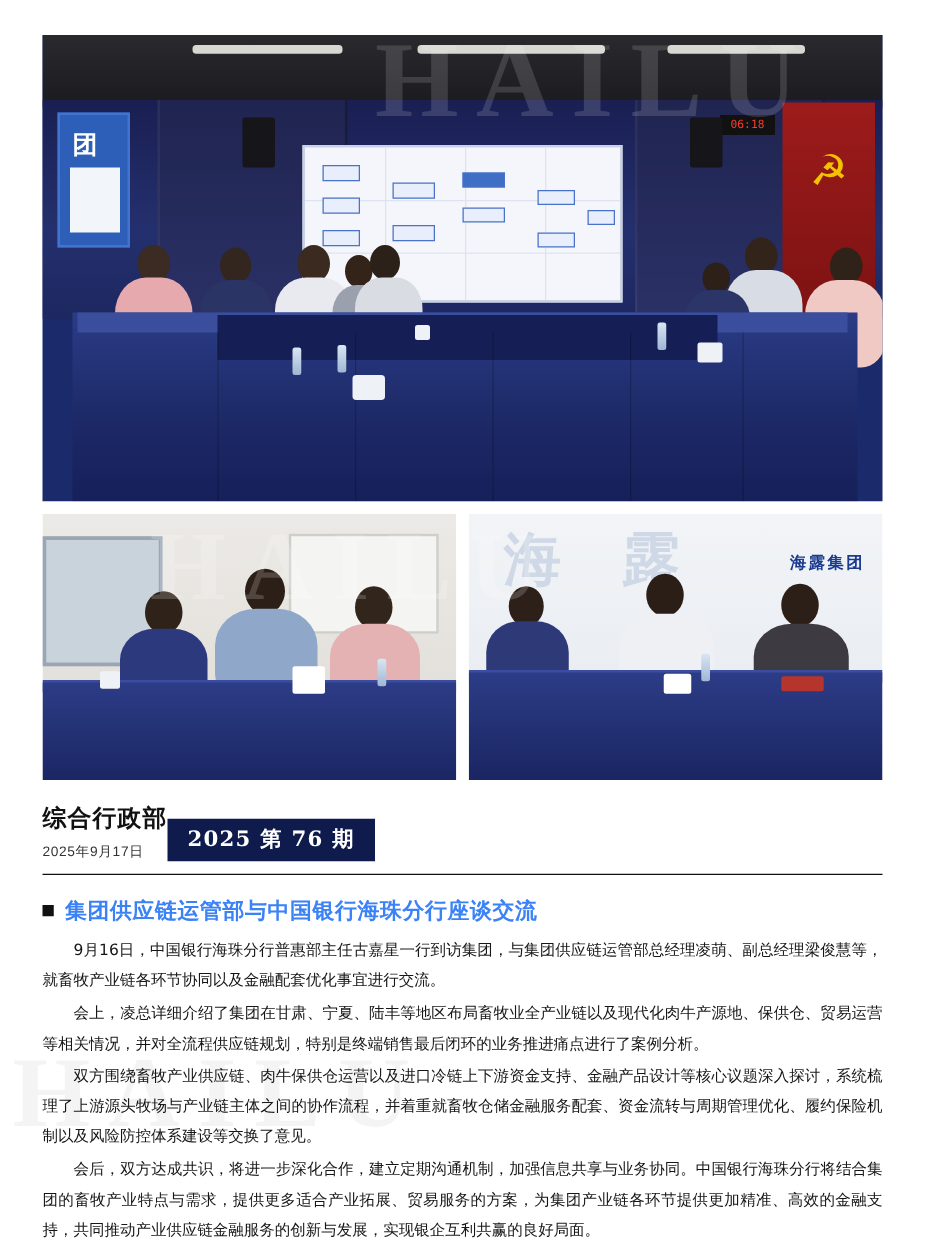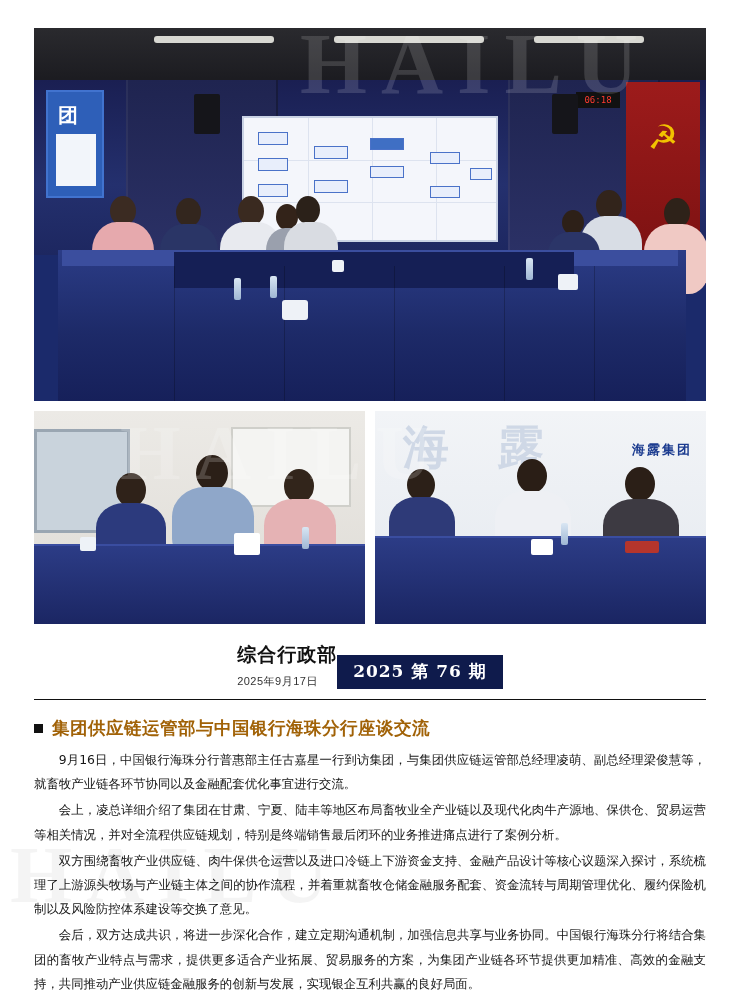--- a/index.html
+++ b/index.html
@@ -175,21 +175,21 @@
   
   .s2-wall { position:absolute; inset:0; background: linear-gradient(180deg,#f2f4f7 0%, #e4e9ef 100%); }
   .s2-logo { position:absolute; right:14px; top:30px; color:#1b3b8f; font-size:13px; letter-spacing:2px; font-weight:bold; }
   .s2-big { position:absolute; left:28px; top:6px; color:#cfd8e6; font-size:46px; font-weight:bold; letter-spacing:18px; }
   .s2-table { position:absolute; left:0; bottom:0; width:100%; height:86px; background: linear-gradient(180deg,#2c3c86 0%, #1a2562 100%); }
   .s2-table-top { position:absolute; left:0; bottom:78px; width:100%; height:10px; background:#3a4da0; }
 
   
   .meta-row {
     display: flex;
-    justify-content: center;
+    justify-content: flex-start;
     align-items: flex-end;
     margin-top: 18px;
     padding-bottom: 6px;
   }
   .dept-name {
     font-family: "DejaVu Sans", sans-serif;
     font-size: 19px;
     font-weight: bold;
     letter-spacing: 1px;
     color: #111;
@@ -224,21 +224,21 @@
     margin-top: 16px;
   }
   .headline .bullet {
     width: 9px; height: 9px; background: #111; display: inline-block;
   }
   .headline-text {
     font-family: "DejaVu Sans", sans-serif;
     font-size: 17.5px;
     font-weight: bold;
     letter-spacing: 0.5px;
-    color: #a16207;
+    color: #3b82f6;
   }
   .body-copy { margin-top: 8px; }
   .para {
     font-family: "DejaVu Sans", sans-serif;
     font-size: 12.4px;
     line-height: 1.95;
     color: #161616;
     text-align: justify;
     text-indent: 2em;
     margin: 0 0 2px 0;

